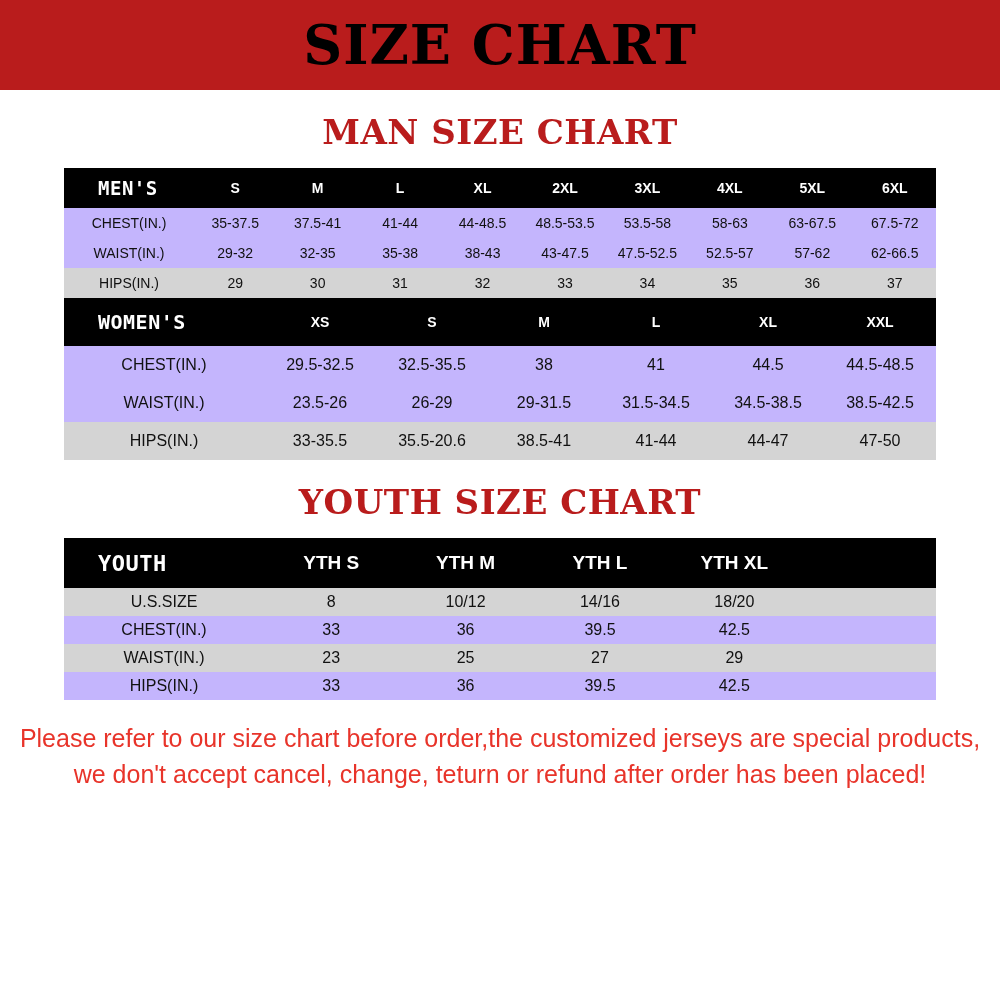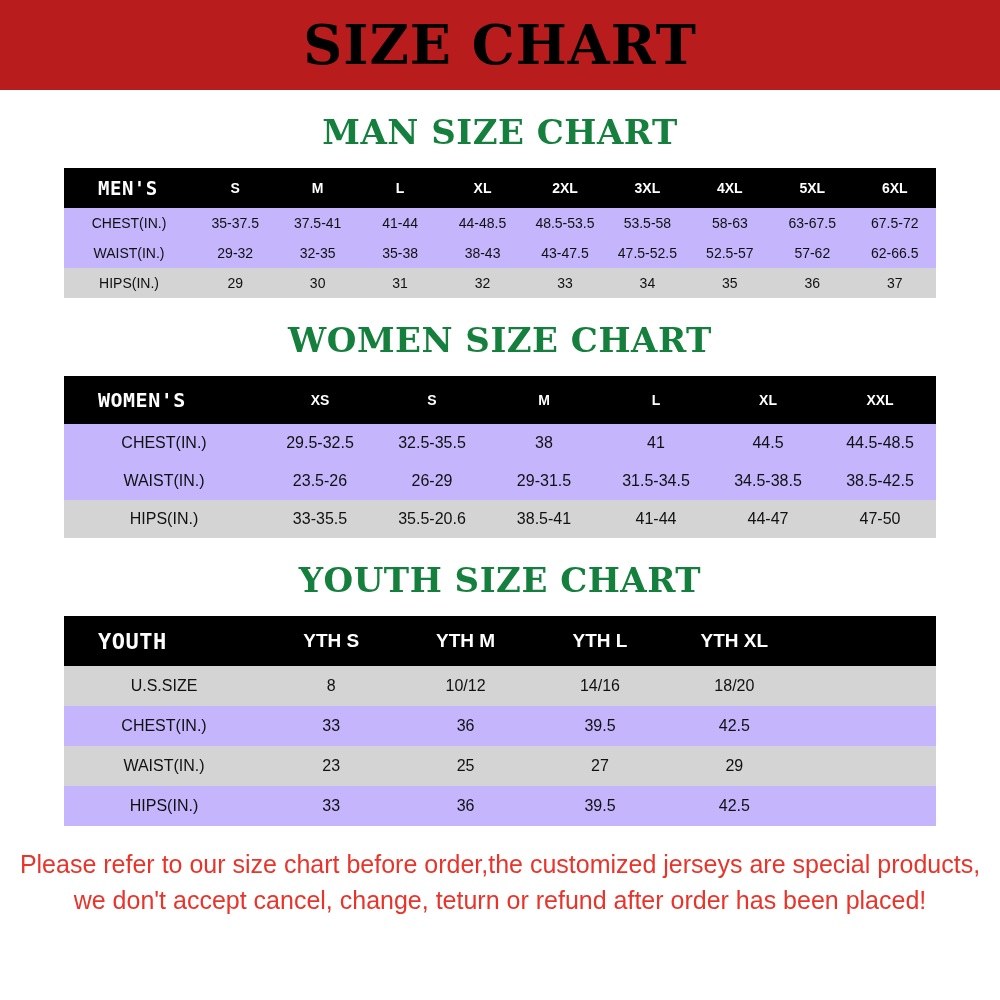--- a/index.html
+++ b/index.html
@@ -31,21 +31,21 @@
     font-size: 54px;
     letter-spacing: 1px;
     color: #000000;
     line-height: 1;
   }
   .section-title {
     text-align: center;
     font-family: "DejaVu Serif", serif;
     font-weight: bold;
     font-size: 34px;
-    color: #15803d;
+    color: #b91c1c;
     margin: 22px 0 16px 0;
     letter-spacing: 0.5px;
   }
   table {
     border-collapse: collapse;
     width: 872px;
     margin: 0 auto;
     table-layout: fixed;
   }
   th, td {
@@ -87,21 +87,21 @@
   
   .women-table thead th.corner { width: 200px; font-size: 20px; }
   .women-table thead th { font-size: 14px; }
   .women-table td { font-size: 16px; height: 38px; }
   .women-table tbody td.rowhead { font-size: 16px; }
   .women-table thead th { height: 48px; }
 
   
   .youth-table thead th.corner { width: 200px; font-size: 22px; }
   .youth-table thead th { font-size: 19px; height: 50px; }
-  .youth-table td { font-size: 16px; height: 40px; }
+  .youth-table td { font-size: 16px; height: 28px; }
   .youth-table tbody td.rowhead { font-size: 16px; }
   .youth-table thead th.blank { background: #000000; }
 
   .notice {
     margin: 20px 14px 0 14px;
     color: #e8342a;
     font-size: 25px;
     line-height: 1.45;
     text-align: center;
   }
@@ -165,21 +165,20 @@
         <td>32</td>
         <td>33</td>
         <td>34</td>
         <td>35</td>
         <td>36</td>
         <td>37</td>
       </tr>
     </tbody>
   </table>
 
-  <div class="section-title">WOMEN SIZE CHART</div>
   <table class="women-table">
     <thead>
       <tr>
         <th class="corner">WOMEN'S</th>
         <th>XS</th>
         <th>S</th>
         <th>M</th>
         <th>L</th>
         <th>XL</th>
         <th>XXL</th>

